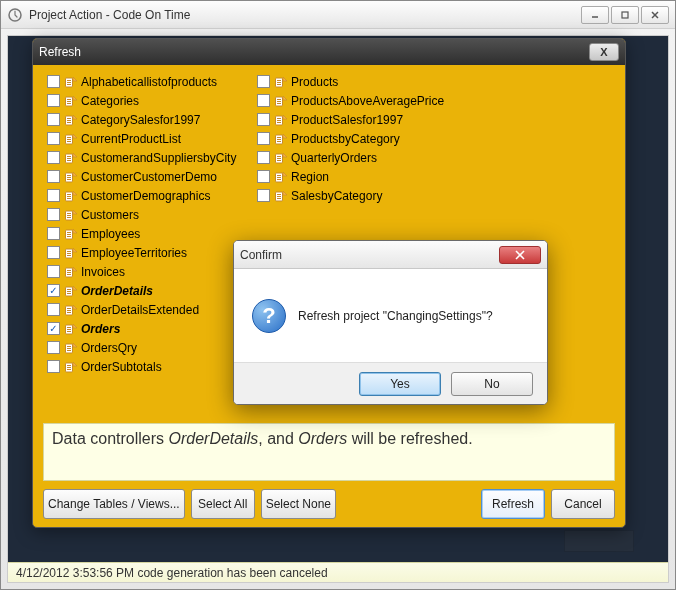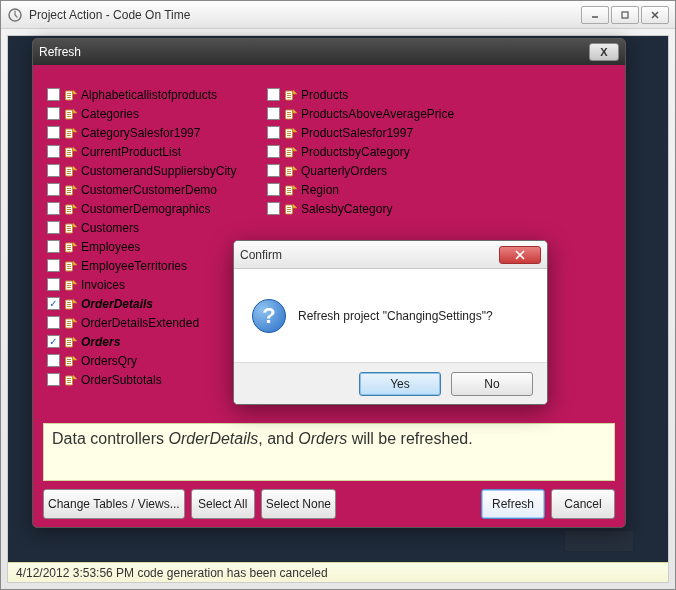--- a/index.html
+++ b/index.html
@@ -58,21 +58,21 @@
   .backdrop {
     position:absolute;
     left:0;right:0;top:0;bottom:0;
     background:#1f2a3a;
   }
   
   .refresh-window {
     position:absolute;
     left:24px; top:2px;
     width:594px; height:490px;
-    background:#be185d;
+    background:#eab308;
     border:1px solid #555;
     border-radius:5px;
     box-shadow: 0 4px 18px rgba(0,0,0,0.4);
     display:flex;
     flex-direction:column;
     overflow:hidden;
   }
   .refresh-titlebar {
     height:26px;
     background:linear-gradient(#505050,#2e2e2e);
@@ -93,24 +93,23 @@
   }
   .refresh-body {
     flex:1;
     padding: 8px 10px;
     display:flex;
     flex-direction:column;
   }
   .list-area {
     flex:1;
     display:flex;
-    gap: 20px;
+    gap: 10px;
     padding: 0 4px;
     overflow:hidden;
-    margin-top:13px;
   }
   .col {
     display:flex;
     flex-direction:column;
     gap:2px;
     width: 200px;
   }
   .item {
     display:flex;
     align-items:center;

